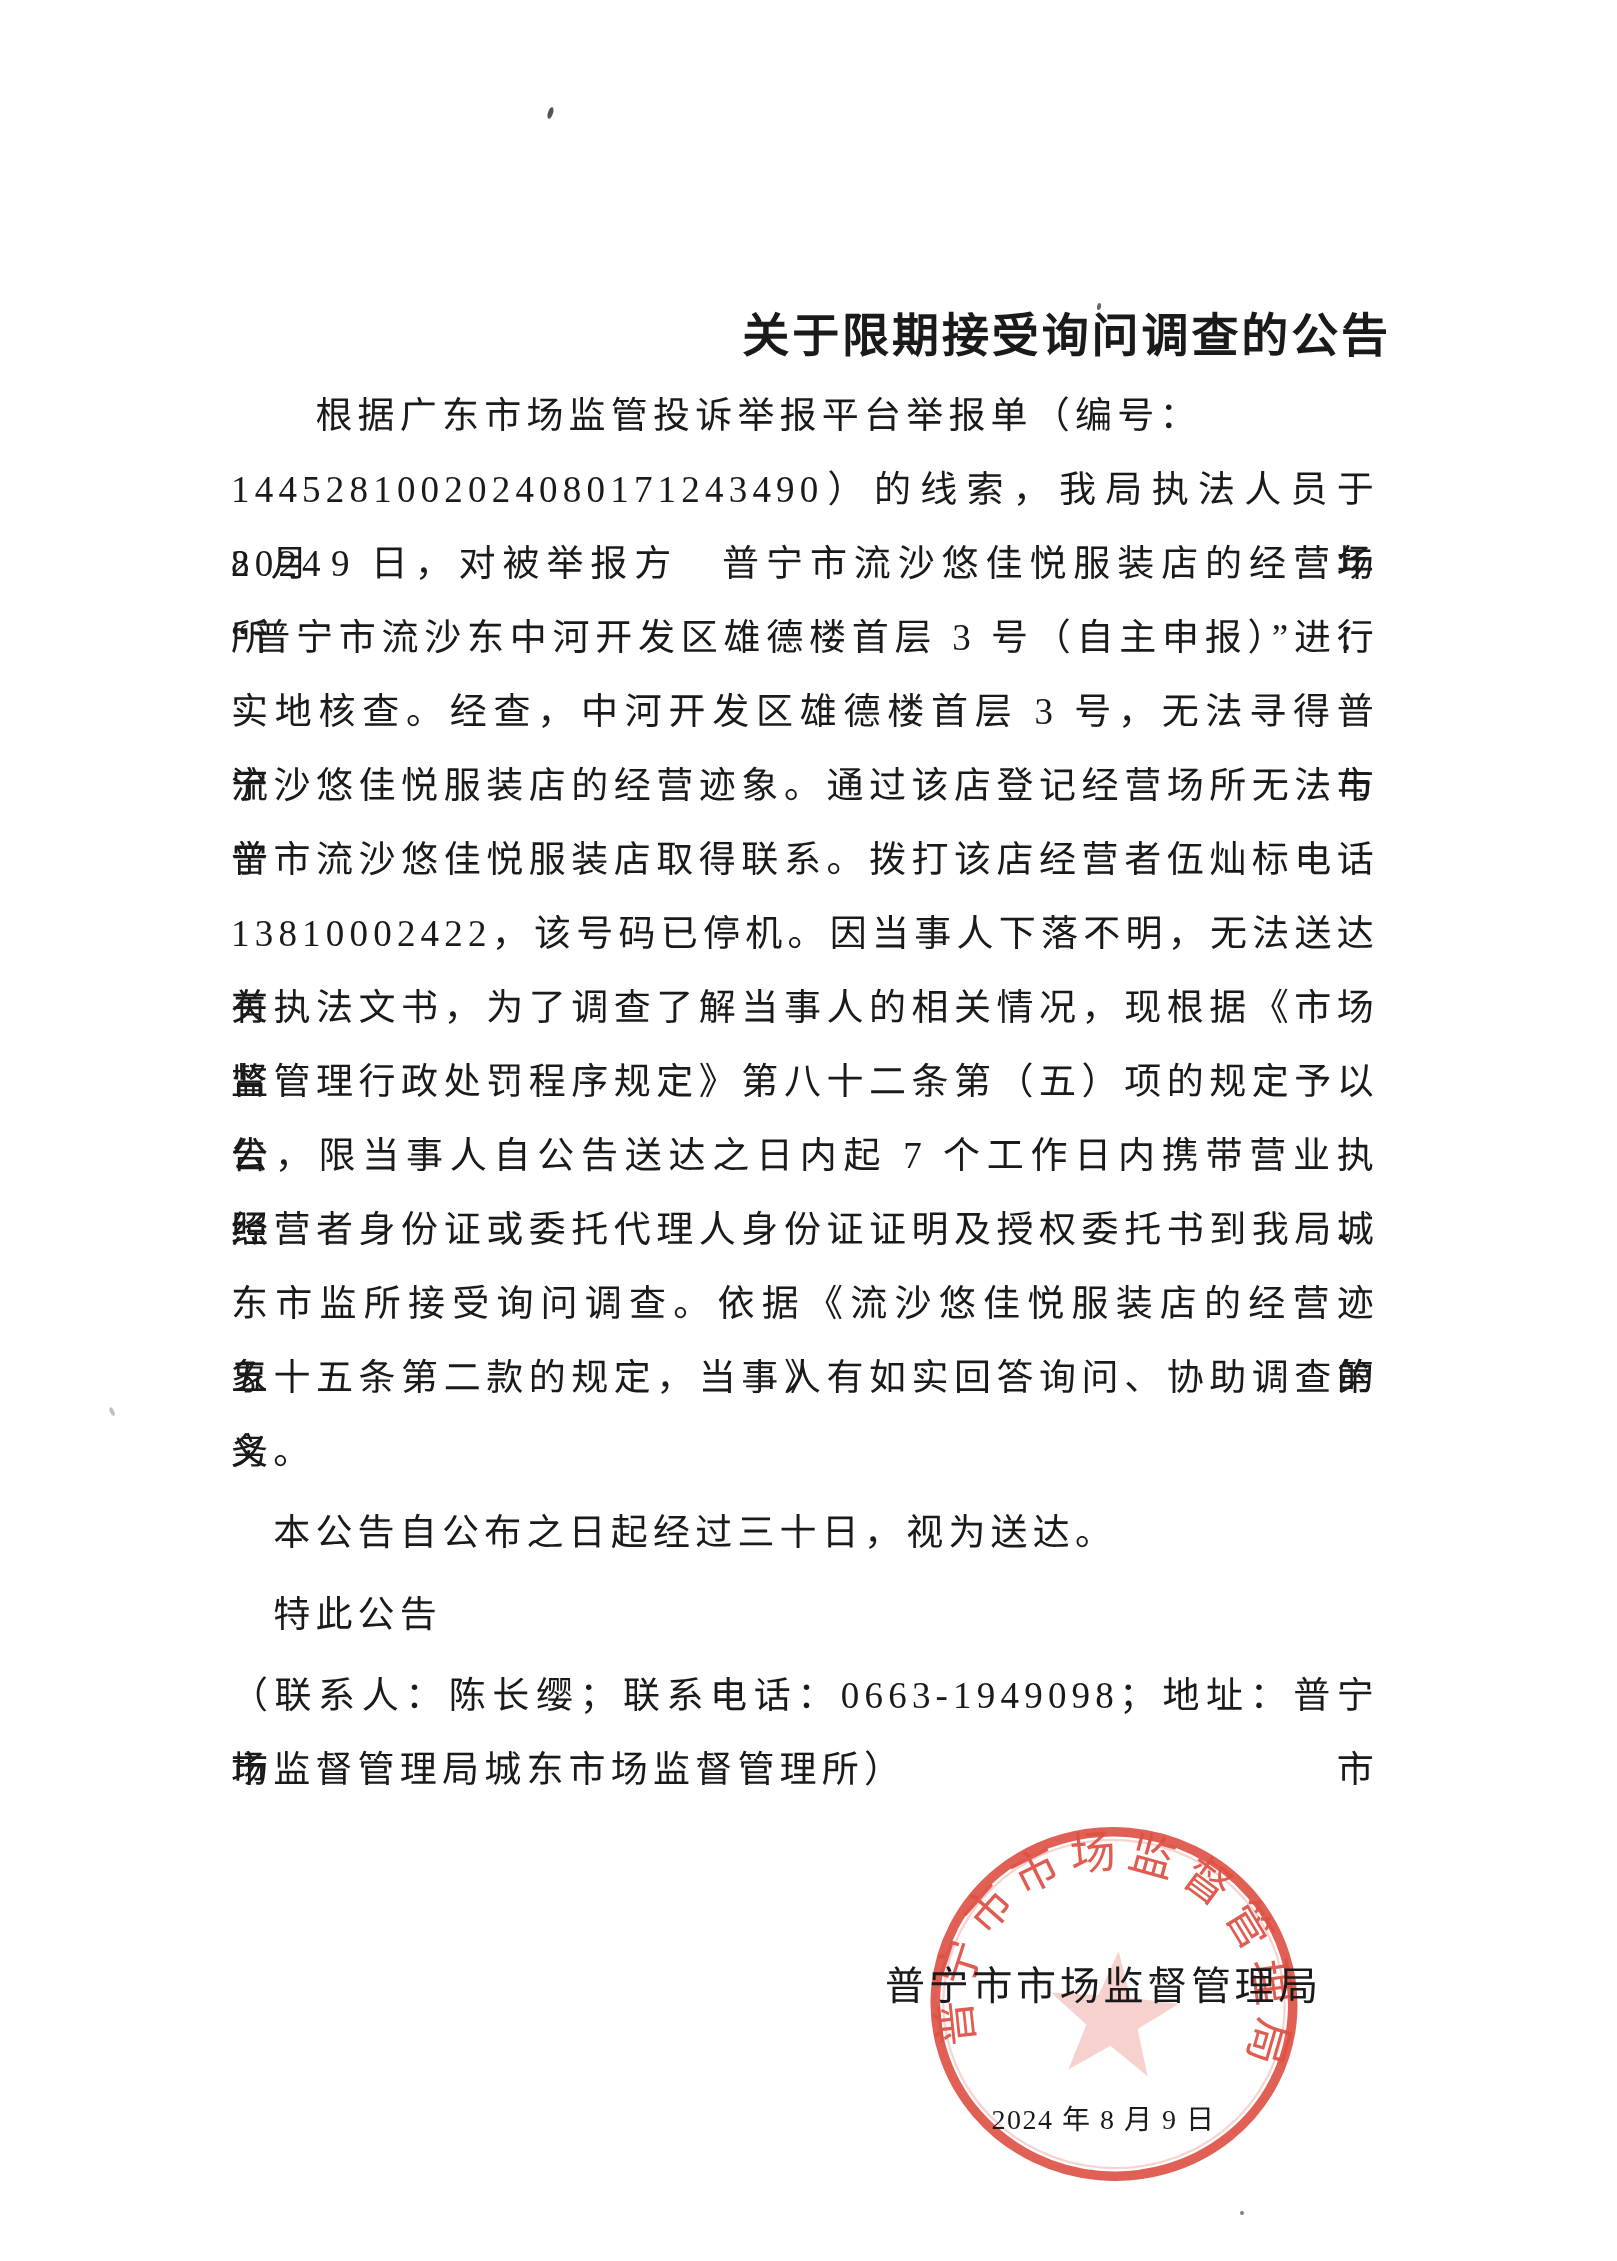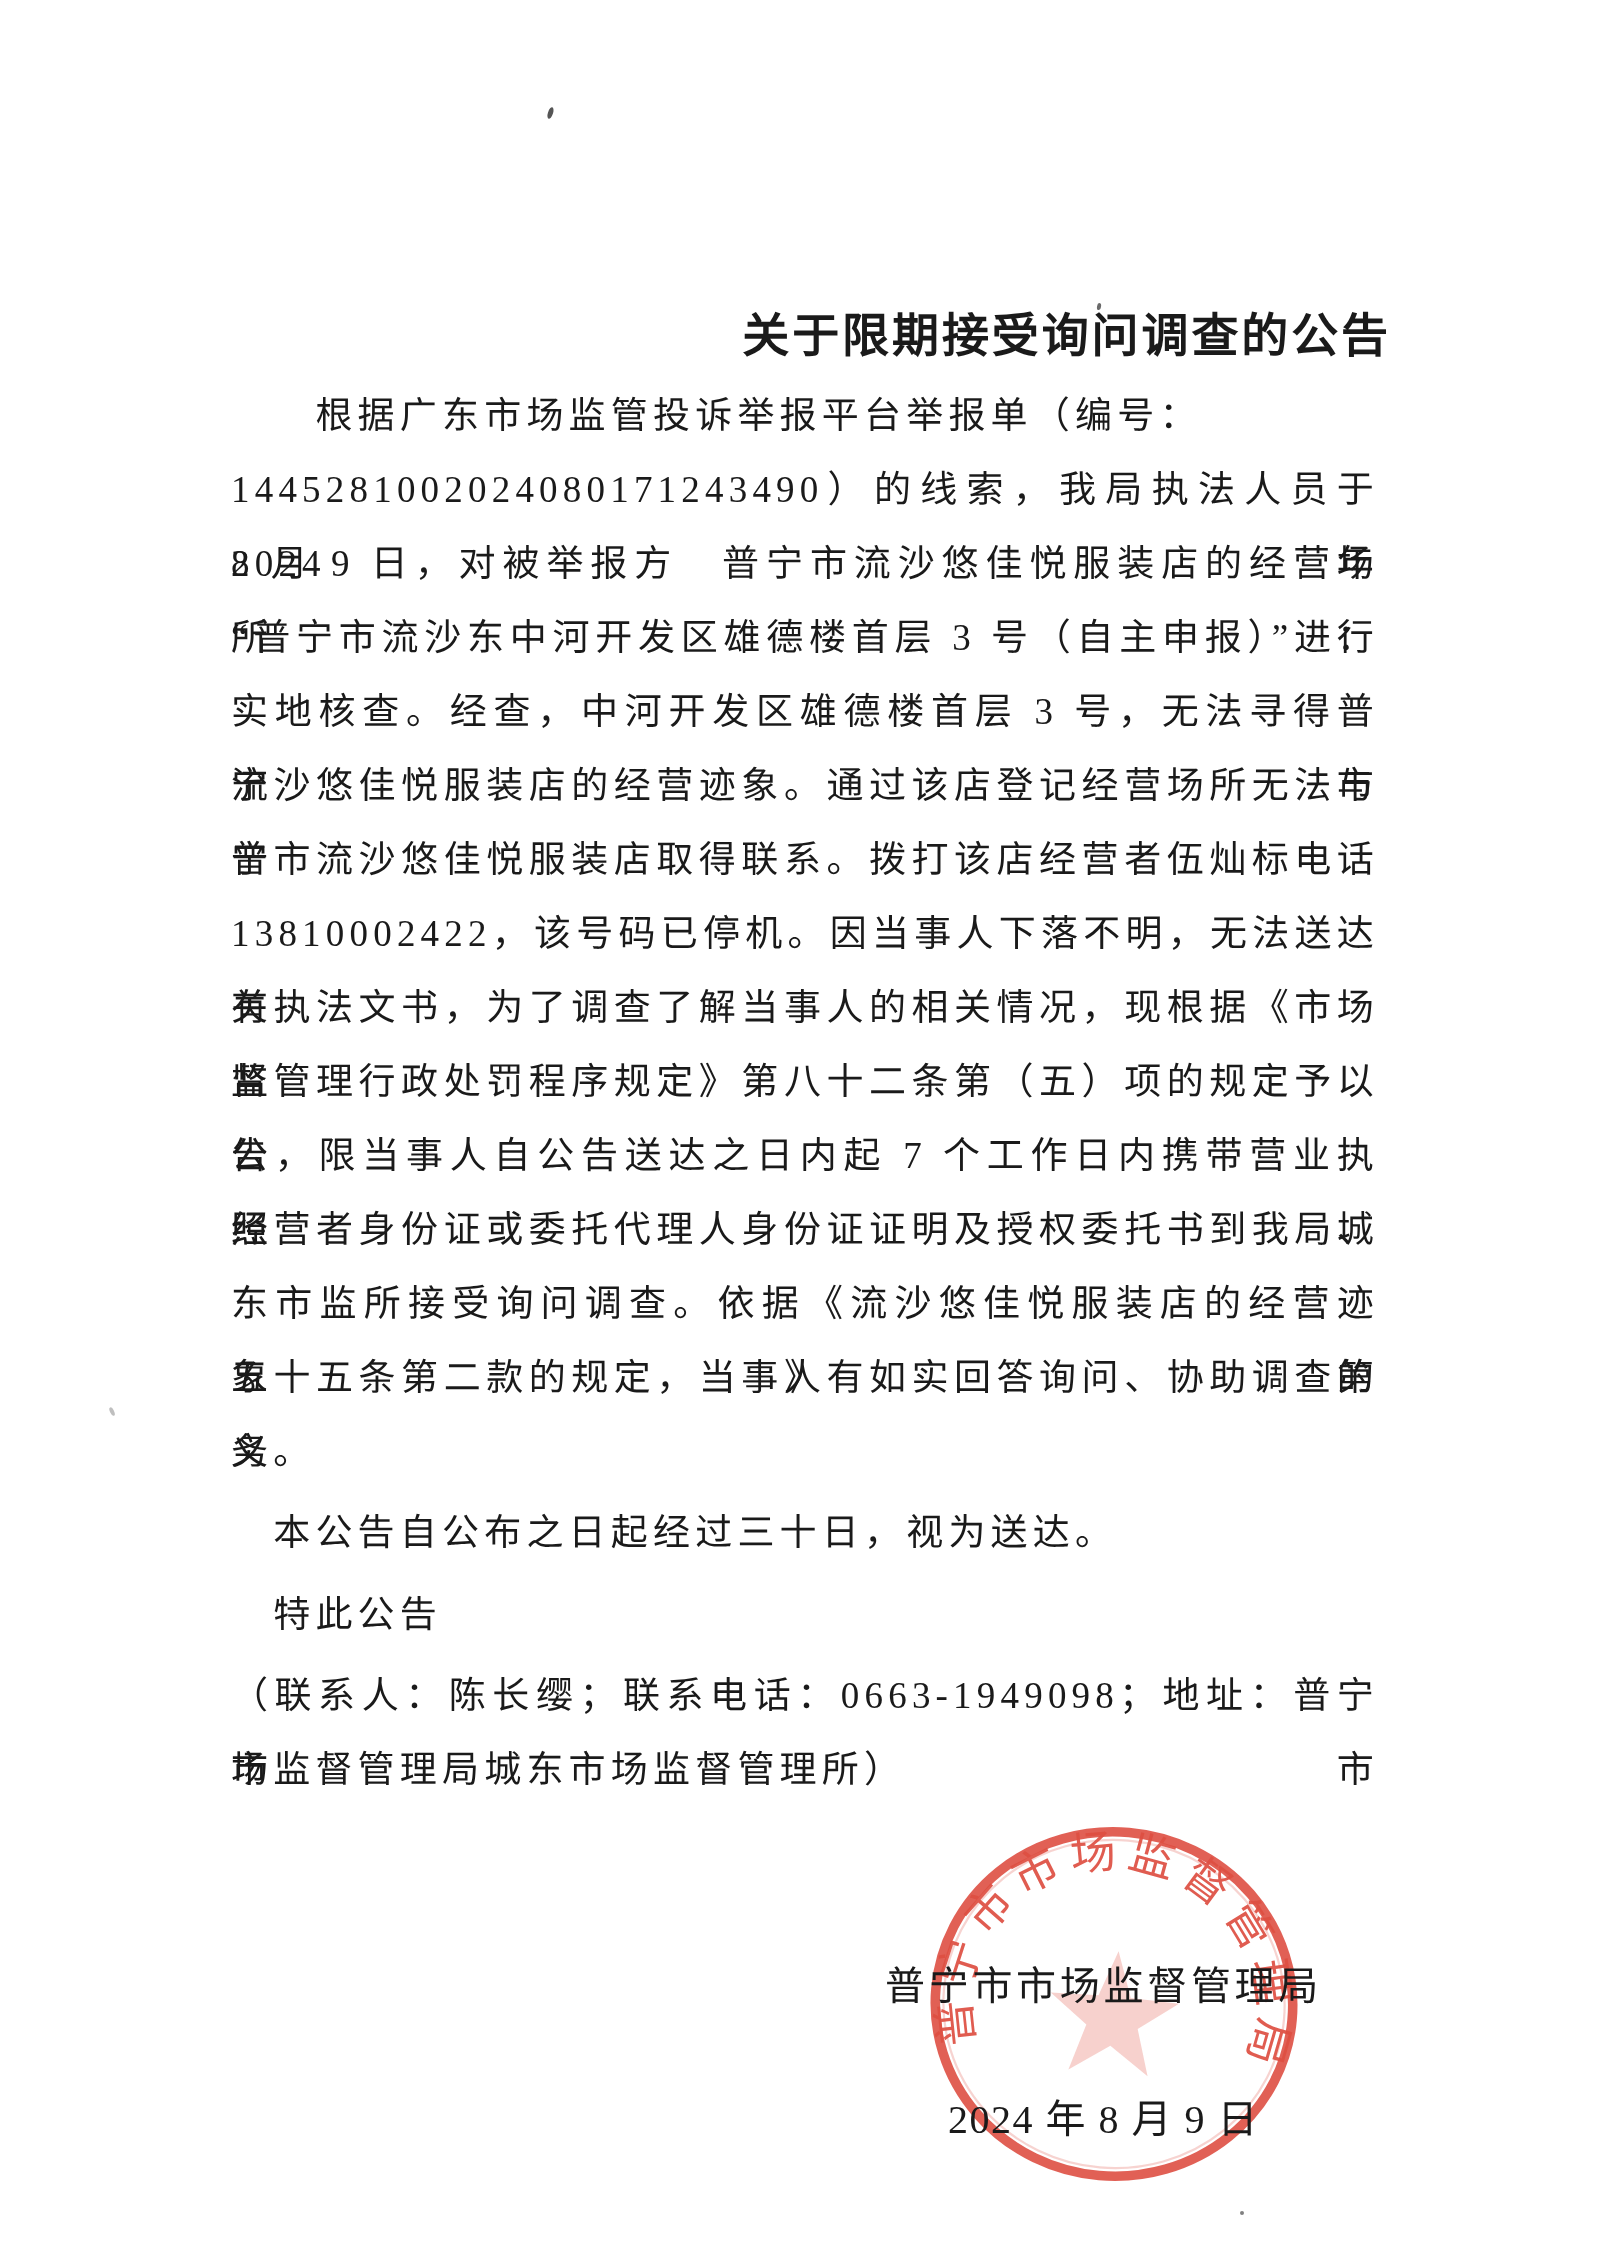--- a/index.html
+++ b/index.html
@@ -42,21 +42,21 @@
   .sig-org{
     position:absolute;left:846px;top:1959px;width:515px;
     text-align:center;
     font-size:40px;line-height:56px;letter-spacing:3.7px;
     white-space:nowrap;
     z-index:3;
   }
   .sig-date{
     position:absolute;left:846px;top:2092px;width:515px;
     text-align:center;
-    font-size:40px;line-height:56px;letter-spacing:1.5px;
+    font-size:28px;line-height:56px;letter-spacing:1.5px;
     white-space:nowrap;
     z-index:3;
   }
   .seal{
     position:absolute;left:908px;top:1798px;
     width:412px;height:412px;
     z-index:2;
     opacity:0.94;
   }
   .speck{position:absolute;background:#2b2b2b;border-radius:50%;z-index:4;}

